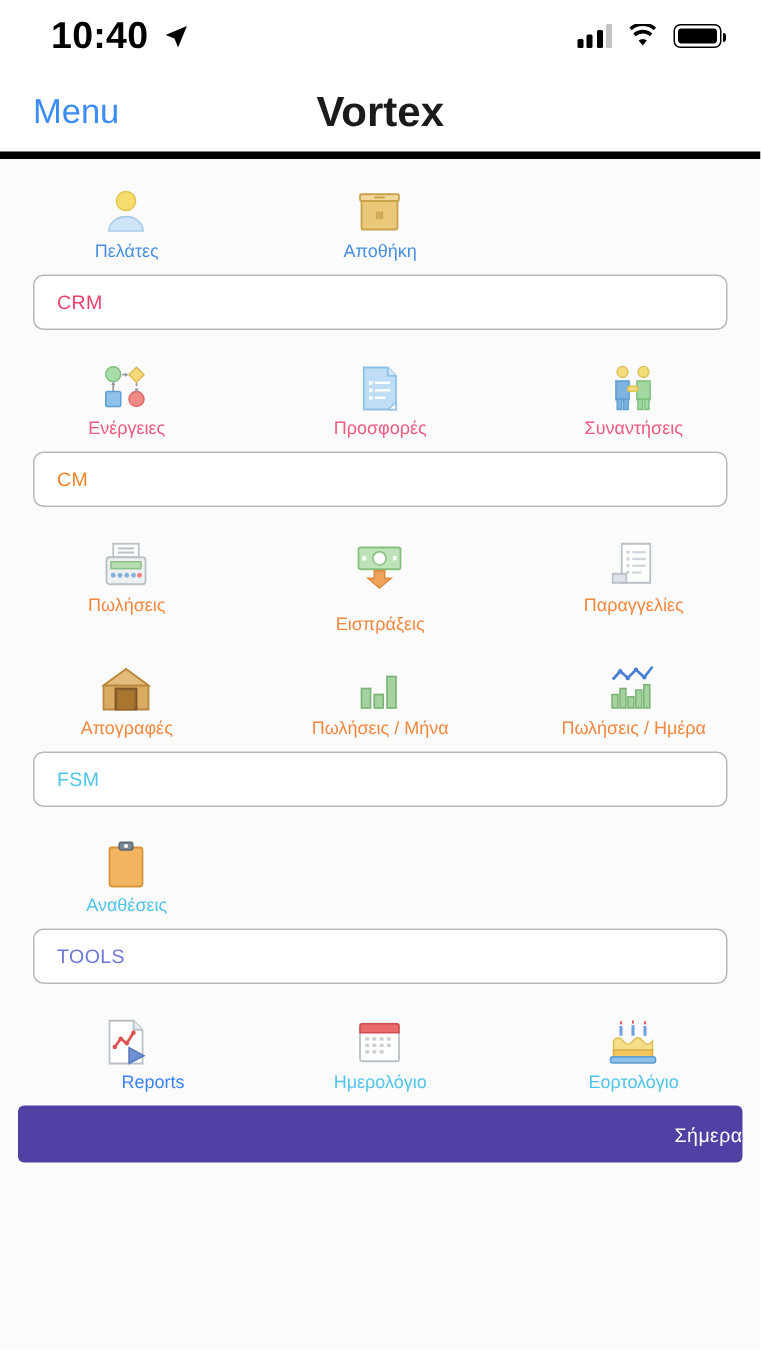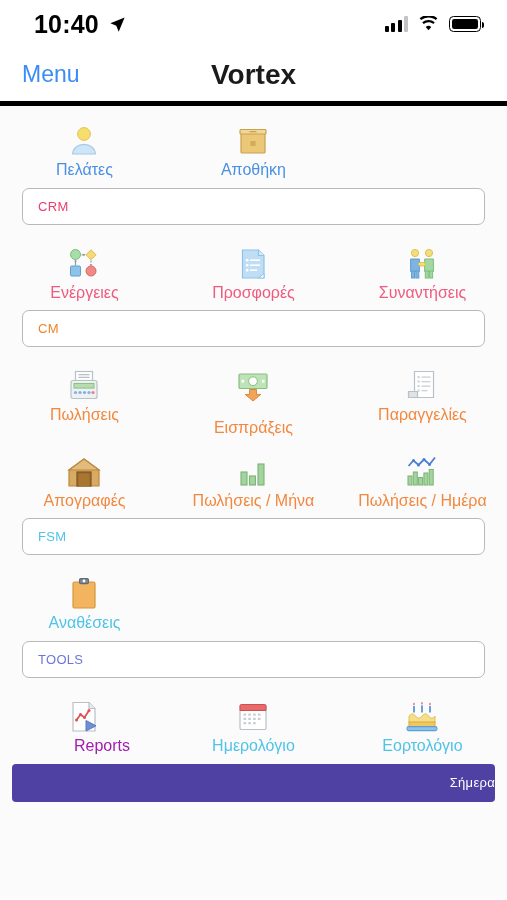--- a/index.html
+++ b/index.html
@@ -67,21 +67,21 @@
   .grid-row.one-col { justify-content: flex-start; }
   .cell {
     width: 33.333%;
     display: flex; flex-direction: column; align-items: center;
     padding-top: 4px;
   }
   .cell .icon-wrap {
     height: 40px; display: flex; align-items: flex-end; justify-content: center;
   }
   .cell .cell-label {
-    font-size: 16px; margin-top: 3px; line-height: 1.1;
+    font-size: 12px; margin-top: 3px; line-height: 1.1;
     white-space: nowrap;
   }
 
   
   .section-box {
     margin: 9px 22px 4px 22px;
     height: 37px;
     border: 1px solid #b9b9bc;
     border-radius: 7px;
     background: #ffffff;
@@ -332,21 +332,21 @@
             <path d="M6 2.5h16L28 8.5V31H6z" fill="#ffffff" stroke="#b9c0c6" stroke-width="1.2"></path>
         <path d="M22 2.5v6h6" fill="#e8ecef" stroke="#b9c0c6" stroke-width="1.2"></path>
         <polyline points="9.5,20 13.5,14.5 17.5,17.5 22,10.5" fill="none" stroke="#e05252" stroke-width="1.8"></polyline>
         <circle cx="9.5" cy="20" r="1.5" fill="#e05252"></circle>
             <circle cx="13.5" cy="14.5" r="1.5" fill="#e05252"></circle>
         <circle cx="17.5" cy="17.5" r="1.5" fill="#e05252"></circle>
             <circle cx="22" cy="10.5" r="1.5" fill="#e05252"></circle>
         <path d="M19 20.5 29 25.8 19 31z" fill="#6f8fd4" stroke="#5a79bd" stroke-width="1"></path>
           </svg>
         </div>
-        <div class="cell-label" style="color: #a21caf; margin-left: 35px;">Reports</div>
+        <div class="cell-label" style="color: #3b82f6; margin-left: 35px;">Reports</div>
       </div>
       <div class="cell">
         <div class="icon-wrap">
           <svg width="34" height="34" viewBox="0 0 34 34">
             <rect x="4" y="4.5" width="26" height="25" rx="1.6" fill="#ffffff" stroke="#b9c0c6" stroke-width="1.2"></rect>
         <path d="M4 6.1a1.6 1.6 0 0 1 1.6-1.6h22.8A1.6 1.6 0 0 1 30 6.1v4.4H4z" fill="#e86a6a" stroke="#d14f4f" stroke-width="1"></path>
         <g fill="#c8ced4">
           <rect x="7.5" y="13.5" width="2.6" height="2.2"></rect>
               <rect x="12.3" y="13.5" width="2.6" height="2.2"></rect>
           <rect x="17.1" y="13.5" width="2.6" height="2.2"></rect>

